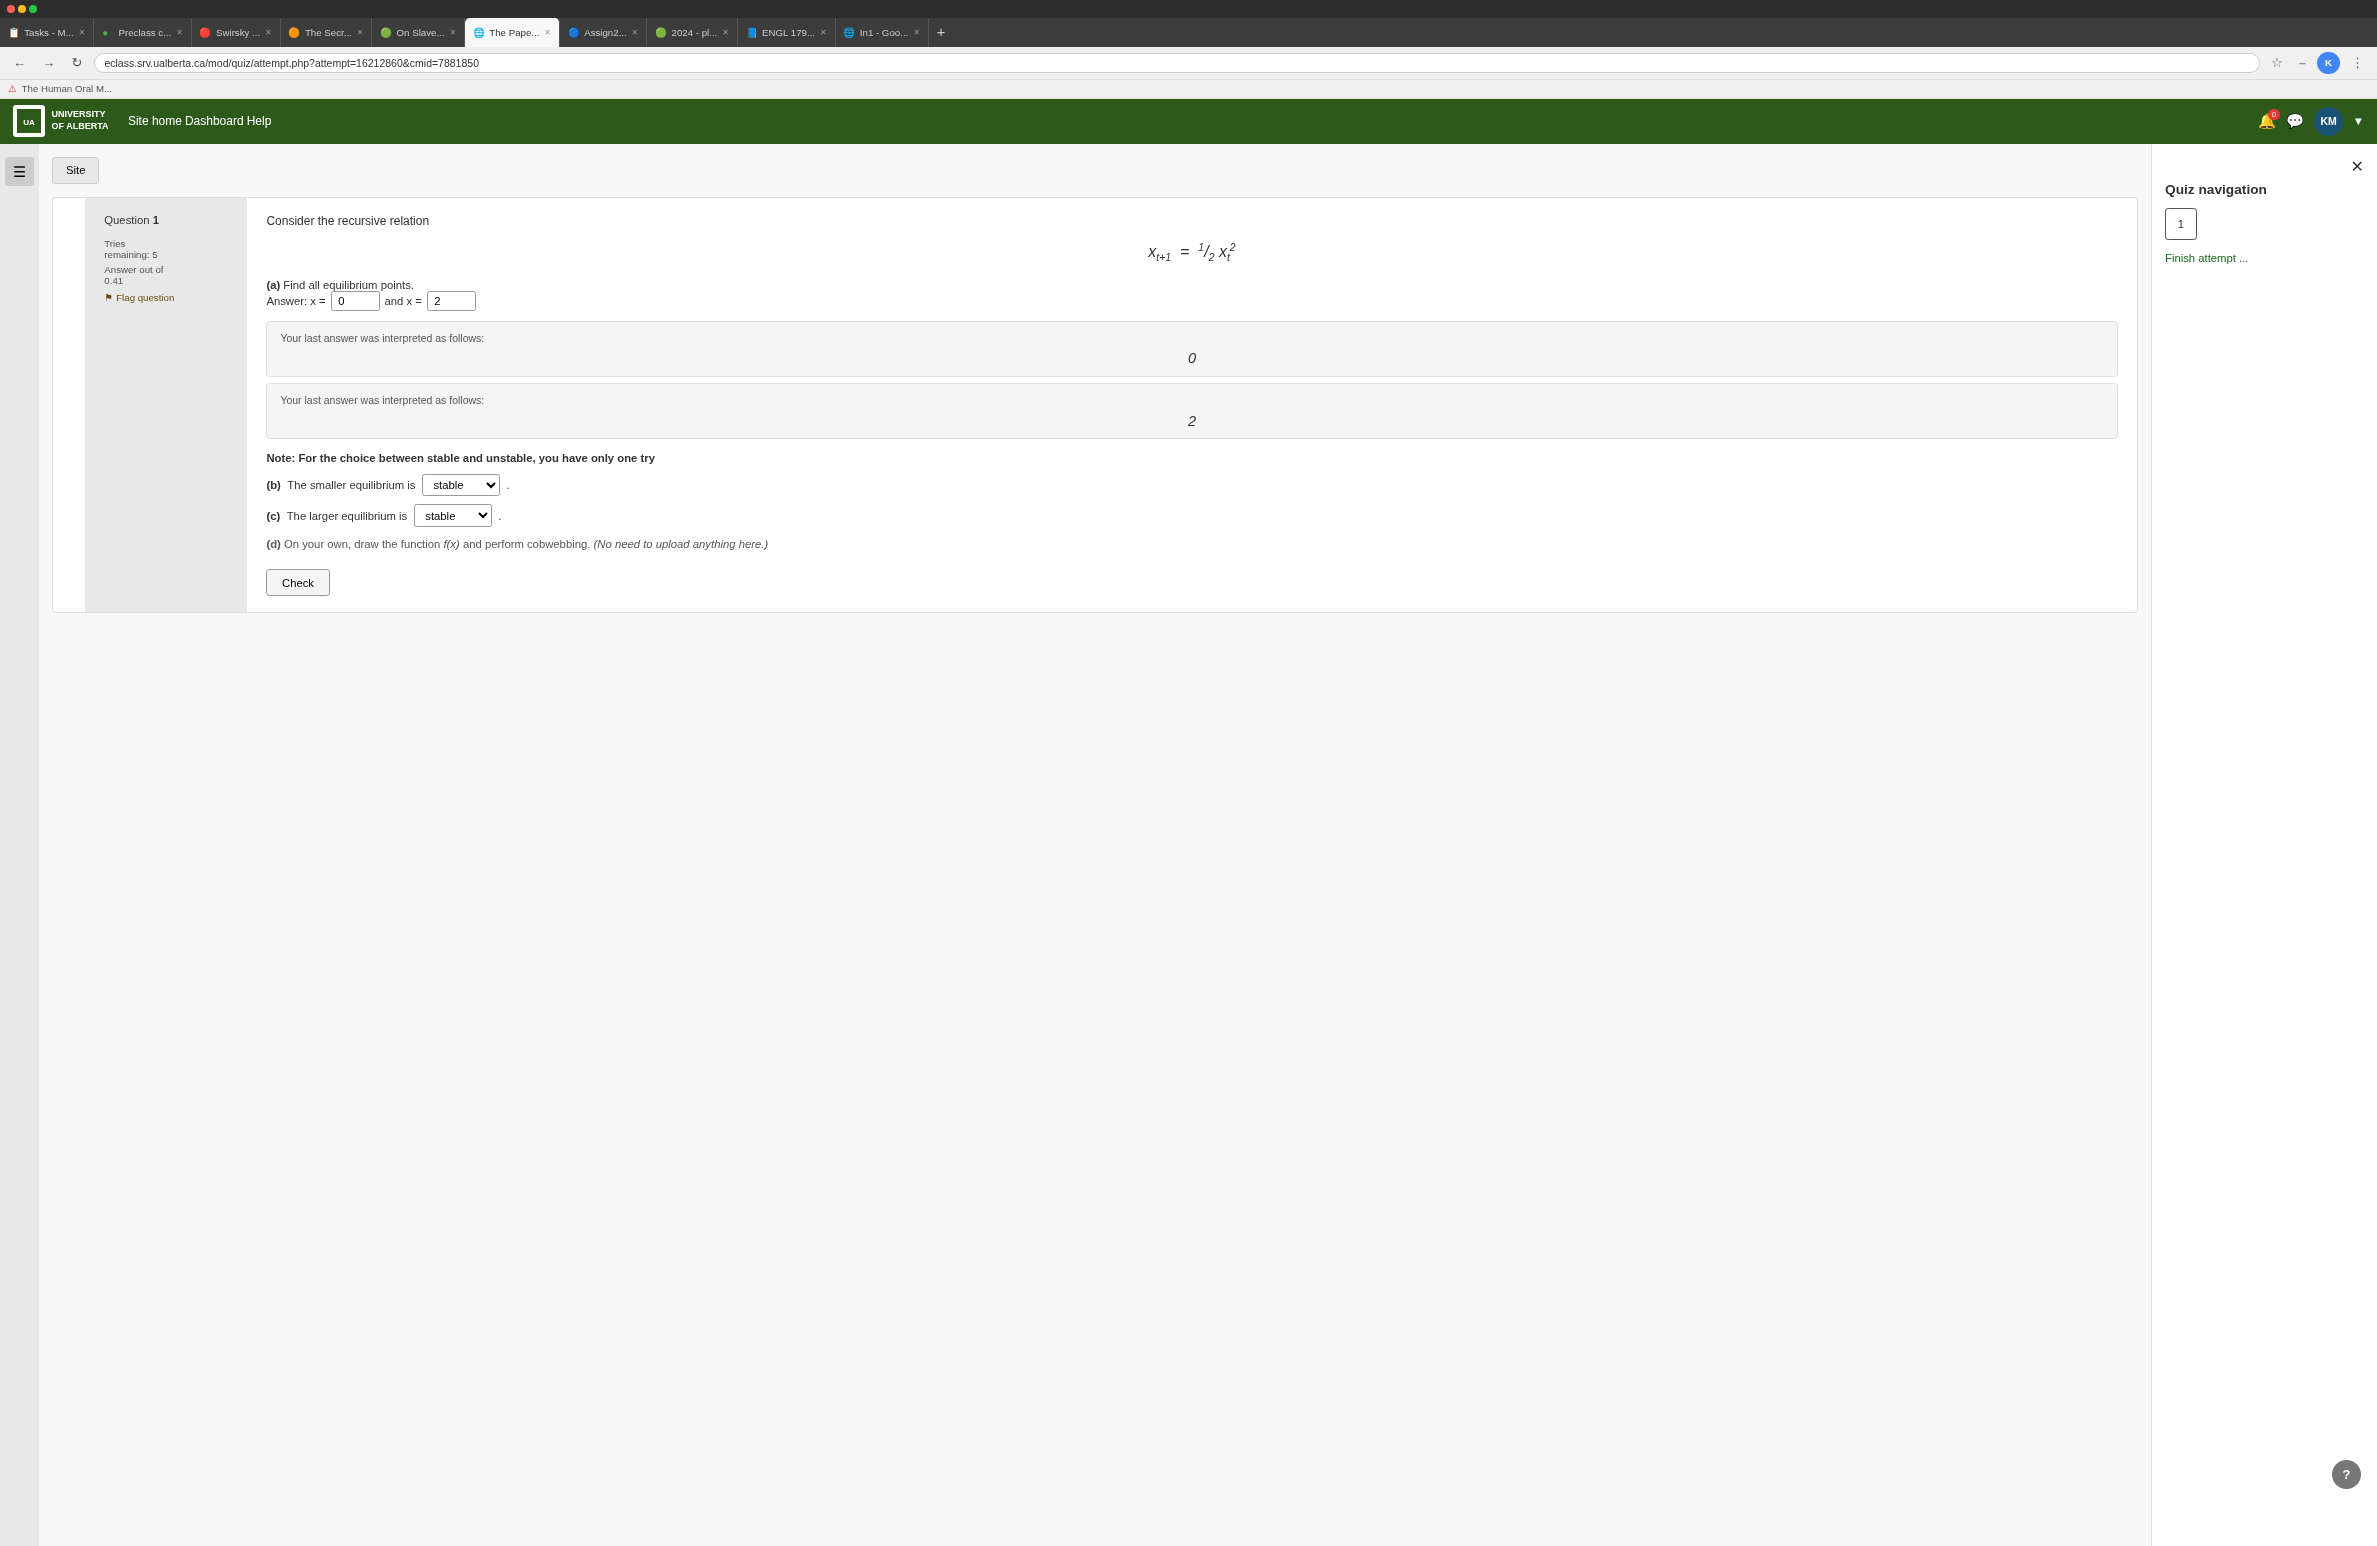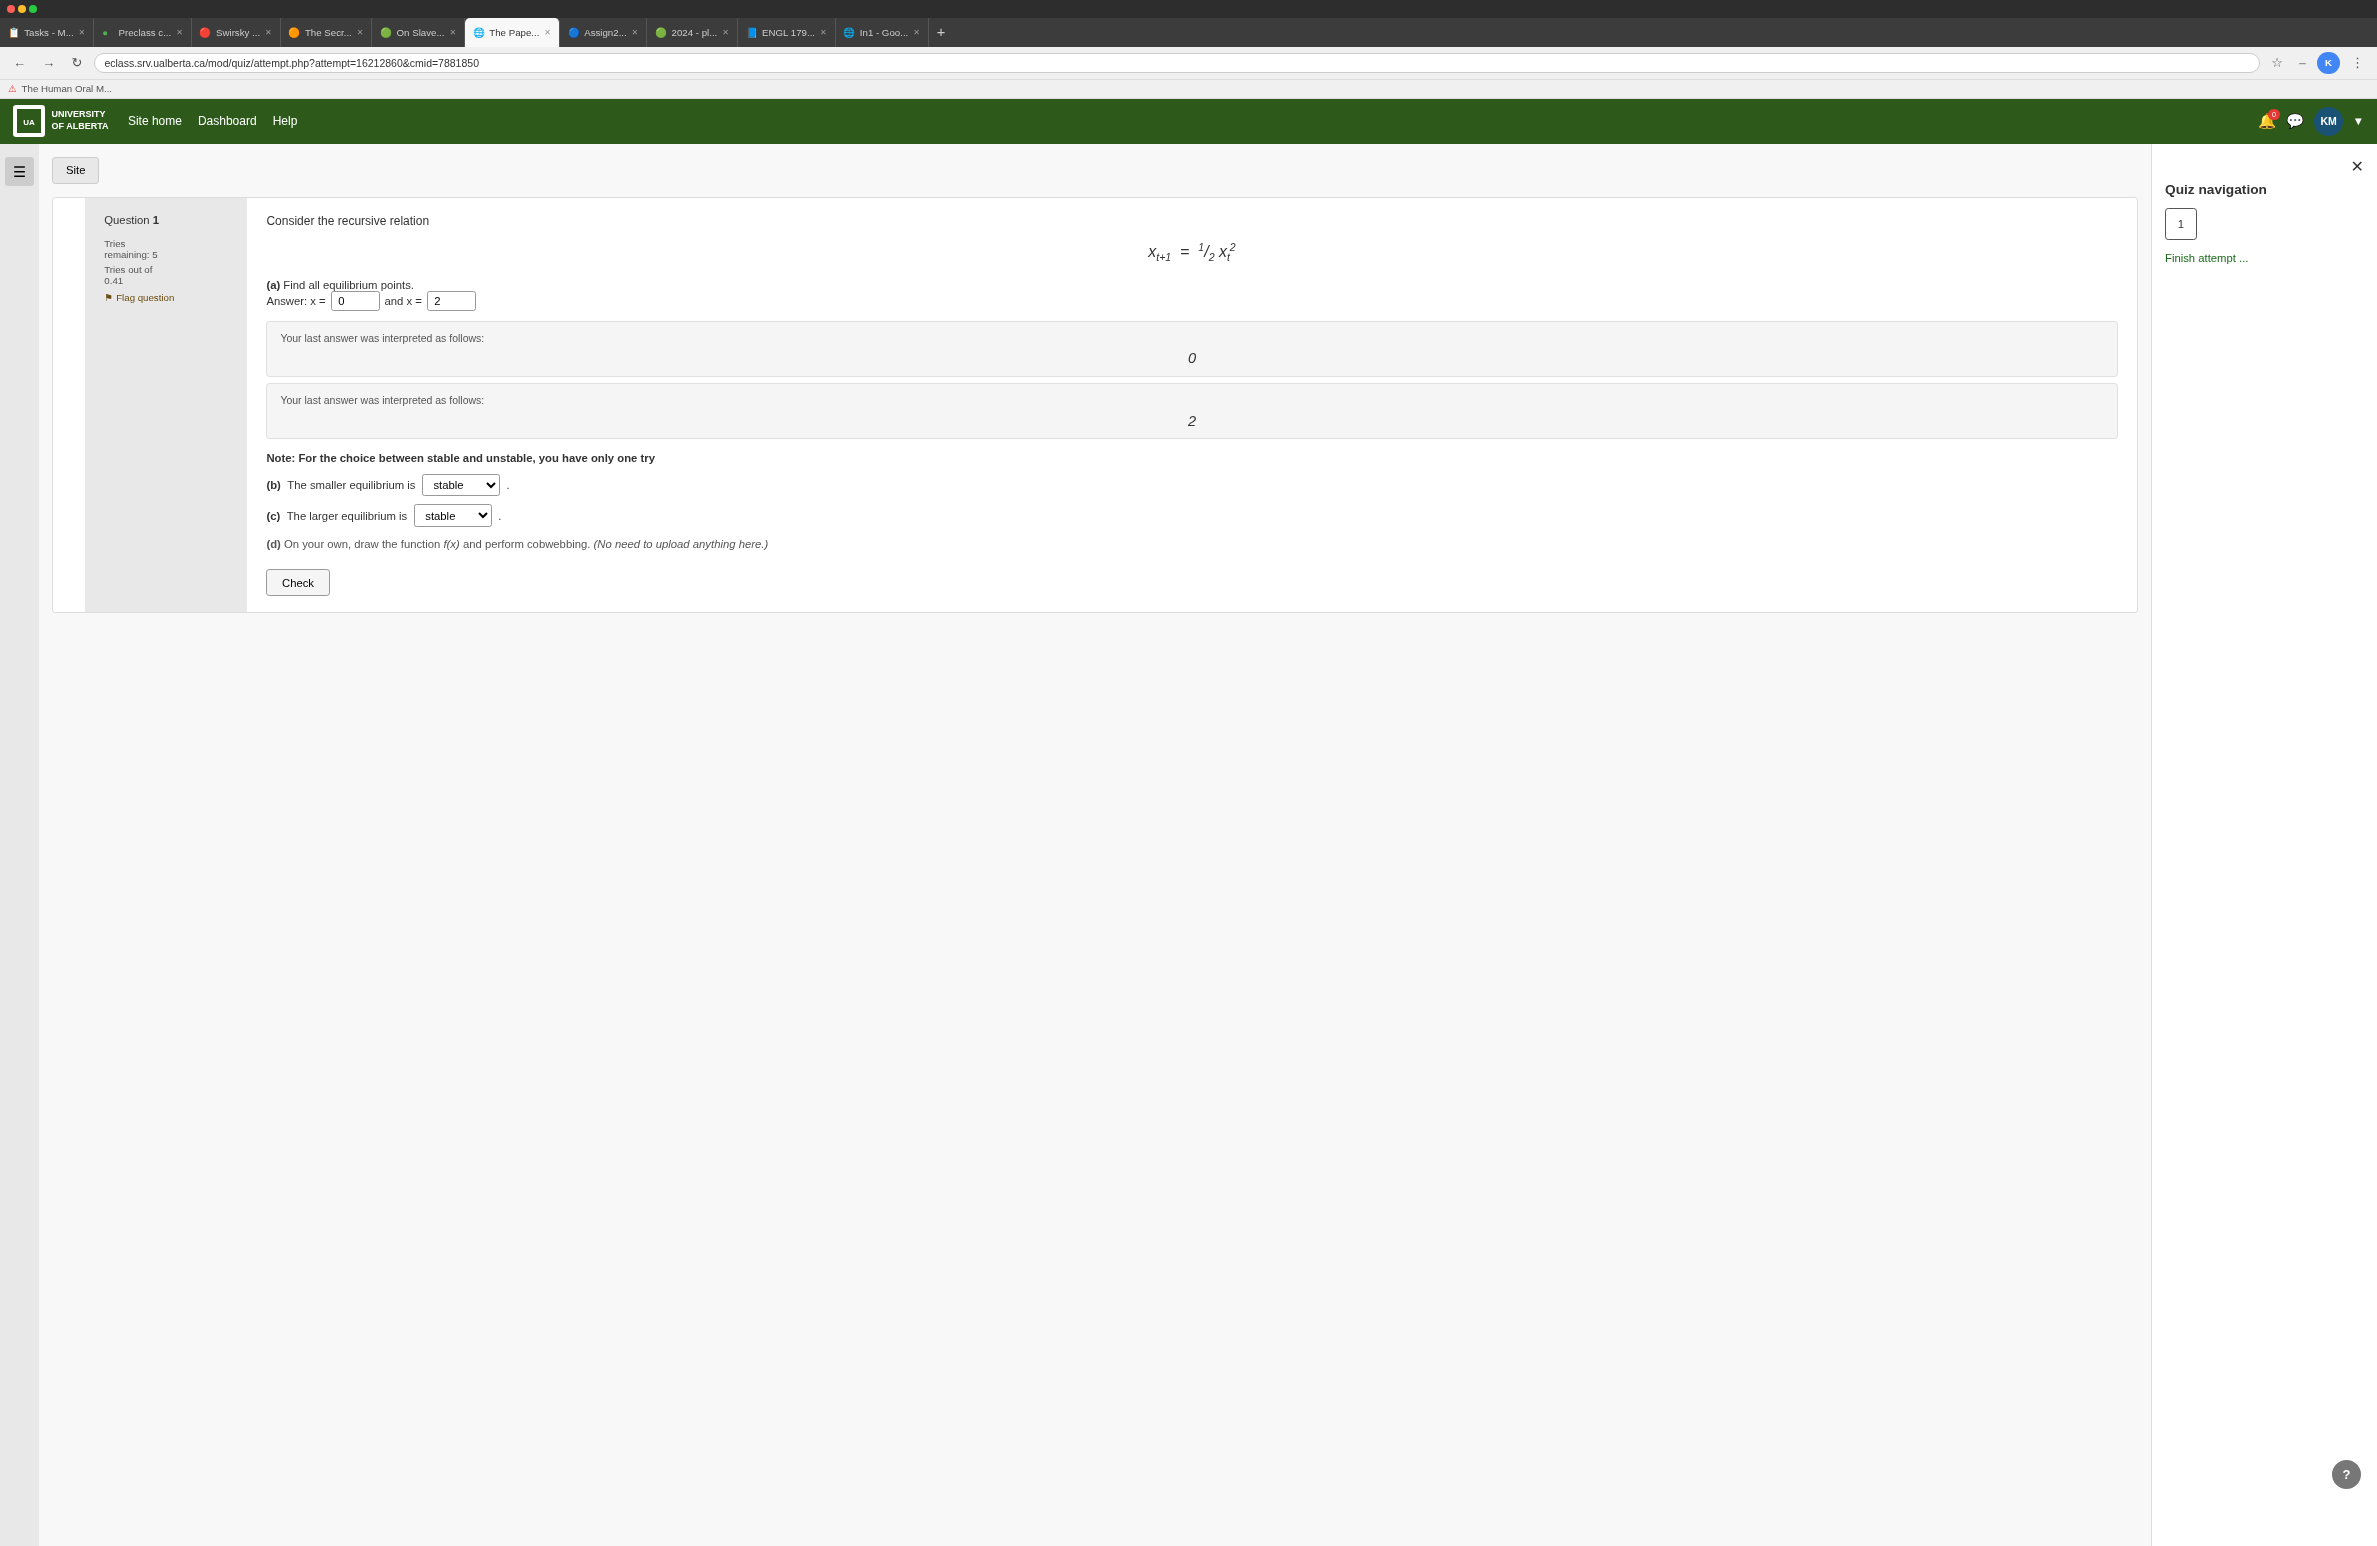--- a/index.html
+++ b/index.html
@@ -27,21 +27,21 @@
     .url-box span { overflow: hidden; text-overflow: ellipsis; white-space: nowrap; }
 
     
     .ext-bar { background: #f0f0f0; padding: 3.2px 8px; font-size: 9.7px; color: #555; border-bottom: 0.8px solid #ddd; display: flex; align-items: center; gap: 4.9px; }
 
     
     .top-nav { background: #2d5a1b; display: flex; align-items: center; padding: 0 13px; height: 45px; }
     .logo-area { display: flex; align-items: center; gap: 6.5px; margin-right: 19.4px; }
     .logo-box { width: 32px; height: 32px; background: #fff; border-radius: 3.2px; display: flex; align-items: center; justify-content: center; font-size: 8px; font-weight: bold; color: #2d5a1b; }
     .logo-text { color: white; font-size: 9px; line-height: 1.3; font-weight: bold; }
-    .nav-links { display: flex; gap: 16px; }
+    .nav-links { display: flex; gap: 3px; }
     .nav-link { color: white; text-decoration: none; font-size: 12px; cursor: pointer; }
     .top-nav-right { margin-left: auto; display: flex; align-items: center; gap: 9.7px; }
     .nav-icon { color: white; font-size: 14.6px; cursor: pointer; position: relative; }
     .nav-badge { position: absolute; top: -3.2px; right: -3.2px; background: #e53935; color: white; font-size: 7.3px; width: 11.3px; height: 11.3px; border-radius: 50%; display: flex; align-items: center; justify-content: center; }
     .avatar-btn { background: #1a5276; color: white; border: none; border-radius: 50%; width: 29px; height: 29px; font-weight: bold; font-size: 10.5px; cursor: pointer; }
 
     
     .main-layout { display: flex; min-height: calc(100vh - 129px); }
 
     
@@ -229,21 +229,21 @@
               <span>Question</span>
               <strong>1</strong>
             </span>
           </div>
           <div class="question-meta">
             <span>Tries</span><br>
             <span>remaining:</span>
             <span>5</span>
           </div>
           <div class="question-marked">
-            <span>Tries out of</span><br>
+            <span>Answer out of</span><br>
             <span>0.41</span>
           </div>
           <div class="flag-link">
             <span>⚑</span>
             <span>Flag question</span>
           </div>
         </div>
 
         <div class="quiz-body" style="flex:1;">
           <p class="question-text">Consider the recursive relation</p>

